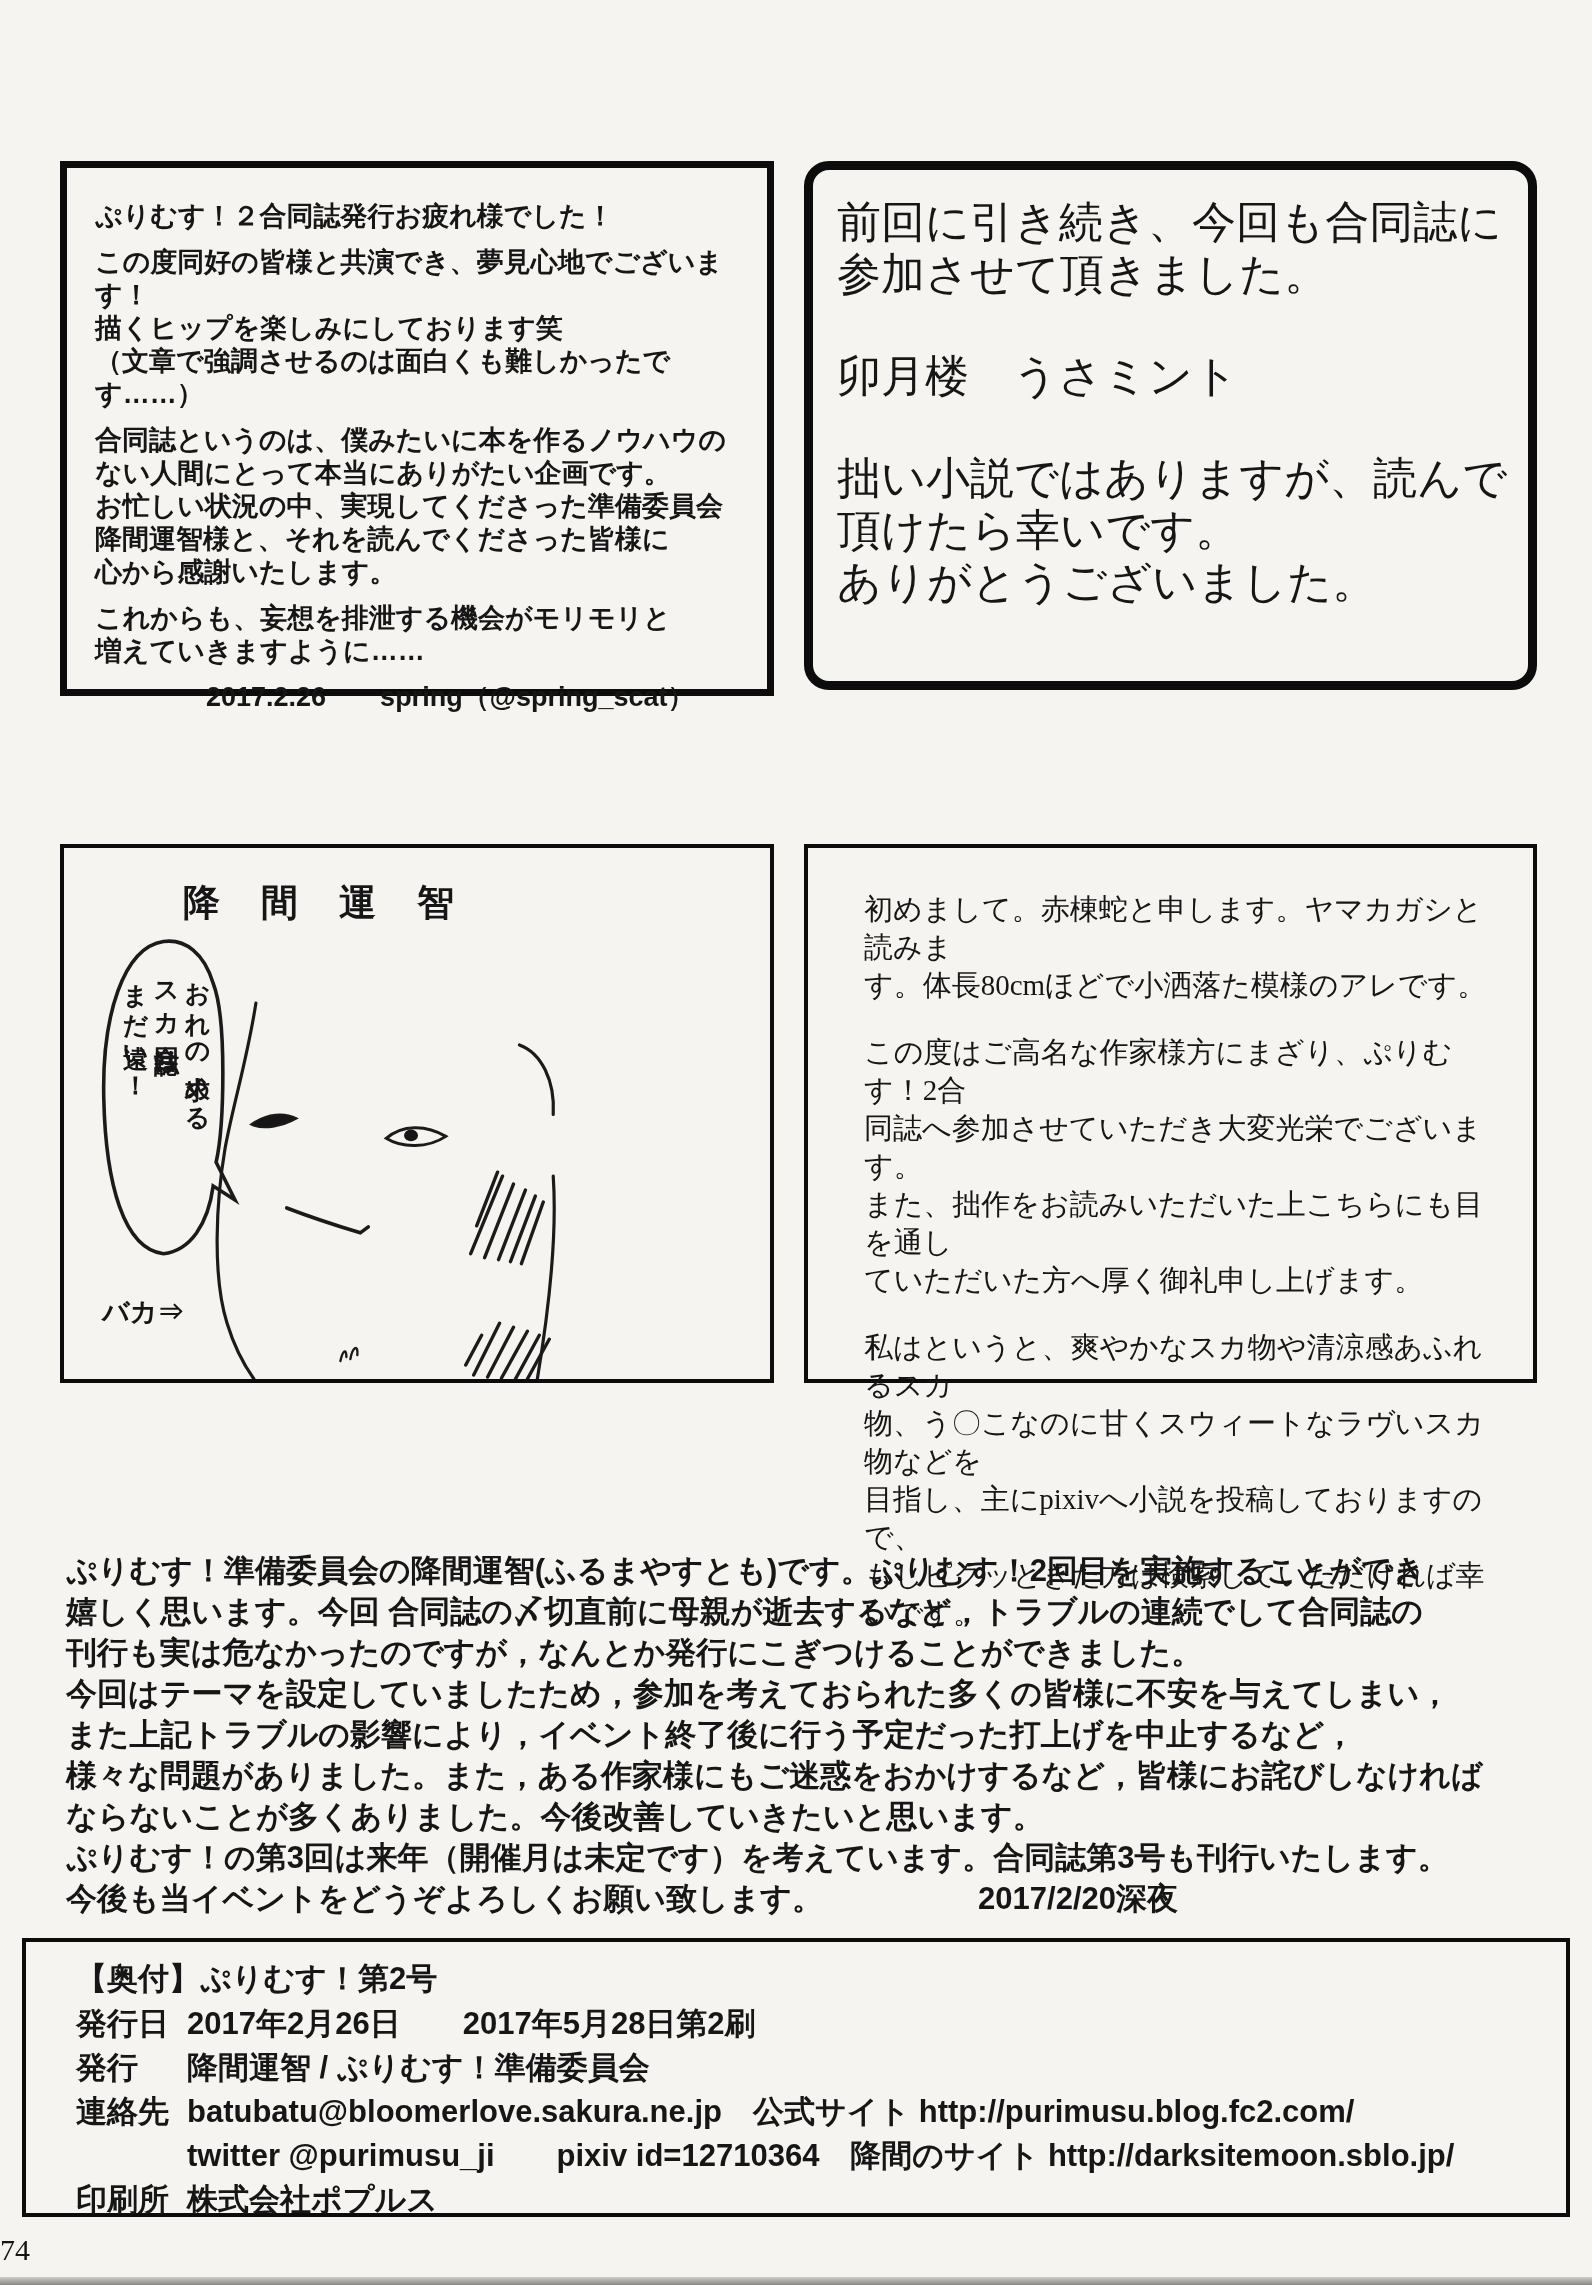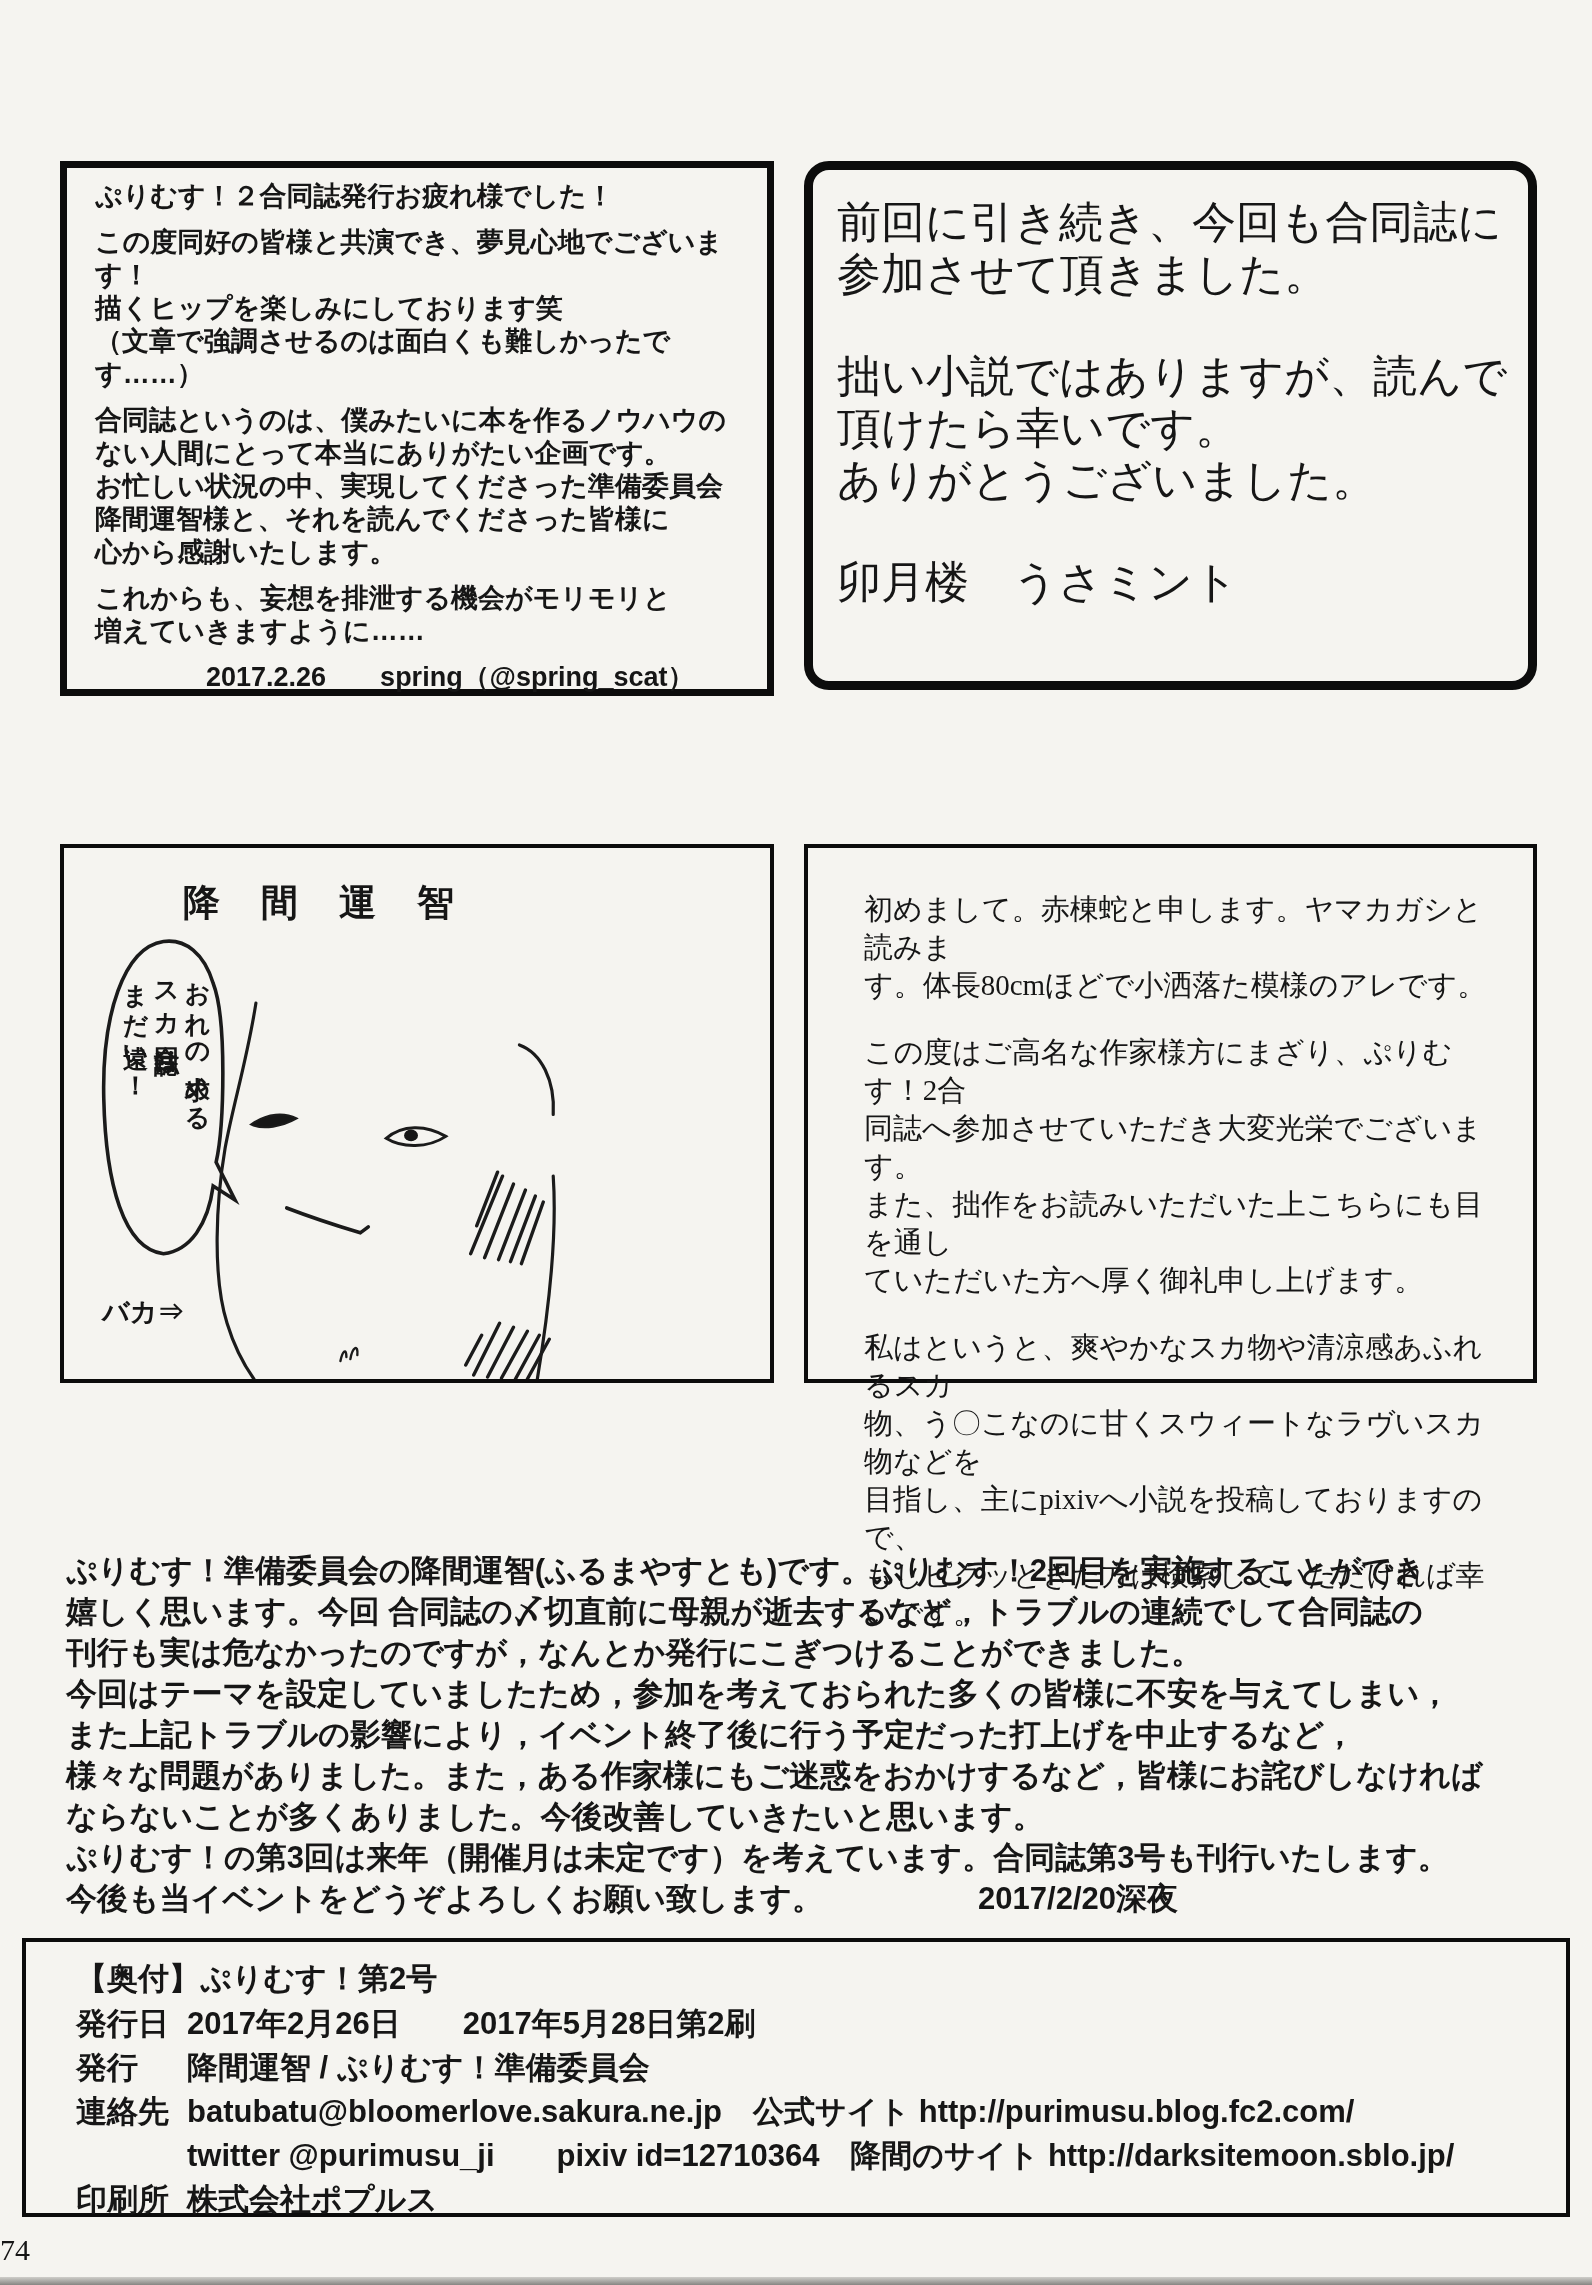--- a/index.html
+++ b/index.html
@@ -2,21 +2,21 @@
 <html><head>
 <meta charset="utf-8">
 <style>
   html,body{margin:0;padding:0;background:#e8e7e3;}
   .page{position:relative;width:1592px;height:2286px;background:#f5f4f0;overflow:hidden;
         font-family:"Liberation Sans",sans-serif;color:#161616;}
   .box{position:absolute;border:solid #0c0c0c;background:transparent;box-sizing:border-box;}
 
   
   .box-spring{left:60px;top:161px;width:714px;height:535px;border-width:7px;
-              padding:12px 14px 0 28px;font-size:27px;line-height:33px;font-weight:600;}
+              padding:32px 14px 0 28px;font-size:27px;line-height:33px;font-weight:600;}
   .box-spring .para{margin-bottom:13px;}
   .box-spring .signature{margin-top:10px;padding-left:111px;}
 
   
   .box-usamint{left:804px;top:161px;width:733px;height:529px;border-width:9px;
                padding:26px 10px 0 24px;font-size:44px;line-height:52px;font-weight:400;border-radius:25px;}
   .box-usamint .para{margin-bottom:50px;}
 
   
   .box-sketch{left:60px;top:844px;width:714px;height:539px;border-width:4px;text-decoration:underline;}
@@ -76,26 +76,26 @@
     </div>
     <div class="signature">2017.2.26　　spring（@spring_scat）</div>
   </div>
 
   <div class="box box-usamint">
     <div class="para">
       <div>前回に引き続き、今回も合同誌に</div>
       <div>参加させて頂きました。</div>
     </div>
     <div class="para">
+      <div>卯月楼　うさミント</div>
+    </div>
+    <div class="para">
       <div>拙い小説ではありますが、読んで</div>
       <div>頂けたら幸いです。</div>
       <div>ありがとうございました。</div>
-    </div>
-    <div class="para">
-      <div>卯月楼　うさミント</div>
     </div>
   </div>
 
   <div class="box box-sketch">
     <svg class="sketch-svg" width="706" height="531" viewBox="0 0 710 534" fill="none" stroke="#1b1b1b" stroke-width="3.2" stroke-linecap="round">
 
       <path d="M100,94 C60,100 38,168 40,252 C42,338 60,403 100,408 C127,405 145,378 150,340 L172,354 L153,316 C161,280 164,172 150,136 C141,106 122,91 100,94 Z" stroke-width="3.6"></path>
 
       <path d="M193,156 C184,214 170,258 162,302 C153,355 149,430 164,478 C171,501 181,520 191,534"></path>
 

